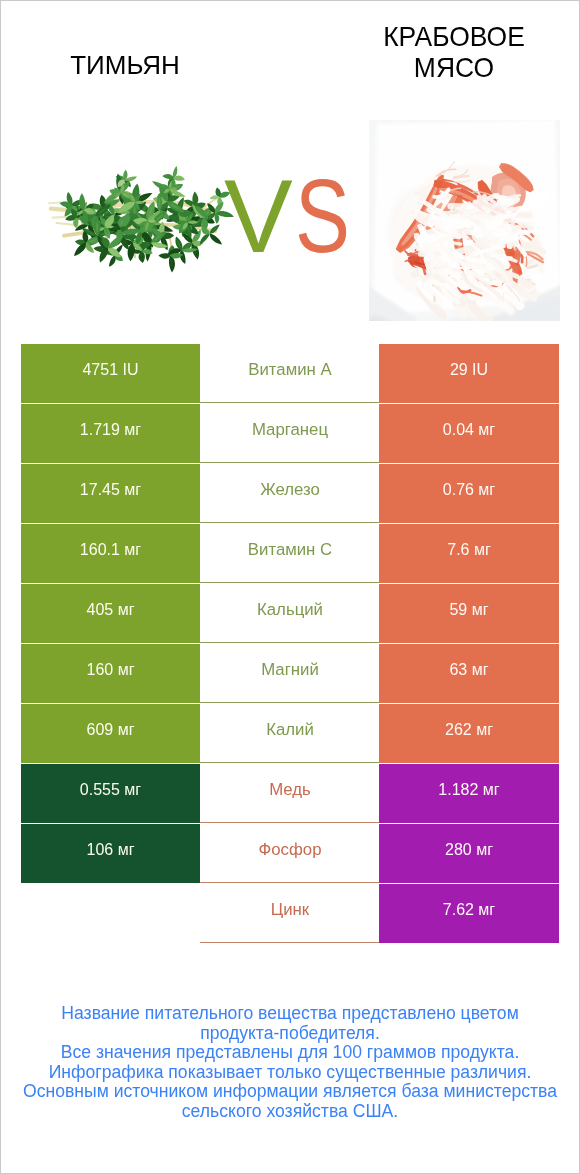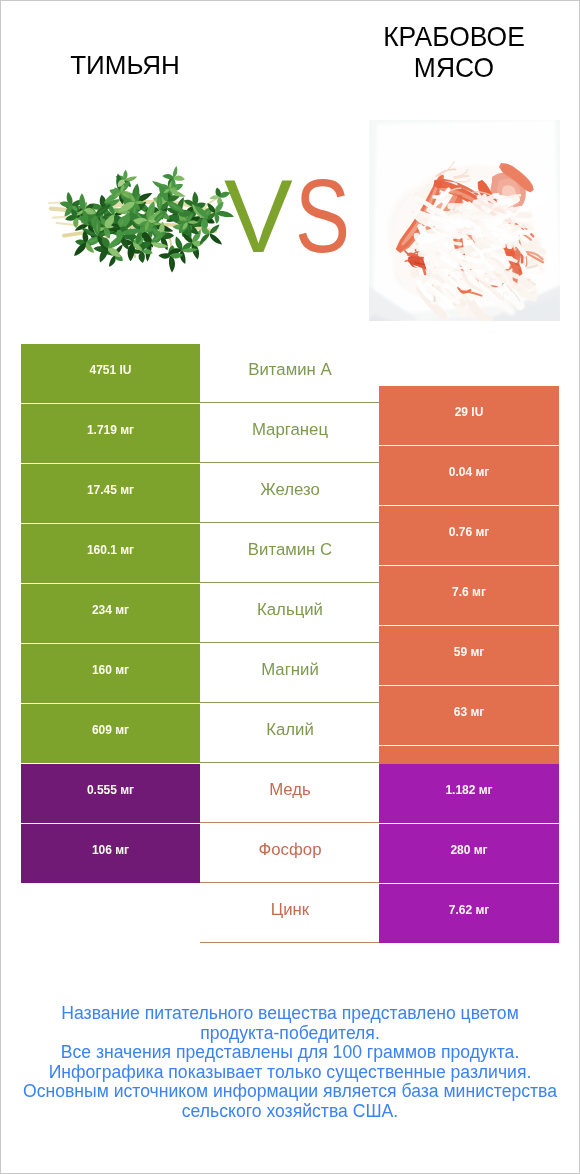--- a/index.html
+++ b/index.html
@@ -14,27 +14,27 @@
 
   #vs{position:absolute;left:225px;top:0;width:130px;text-align:left;font-size:103px;line-height:103px;font-weight:400;letter-spacing:0px;}
   #vs span{display:inline-block;}
   #vs-inner{display:inline-block;position:absolute;left:-1px;top:165px;white-space:nowrap;}
   #vs .v{color:#7da32d;}
   #vs .s{color:#e2704e;transform:scaleX(0.80);transform-origin:left center;margin-left:2px;}
 
   #tbl{position:absolute;left:21px;top:344px;width:538px;}
   .row{position:relative;height:59px;margin-bottom:1px;}
   .cell{position:absolute;top:0;height:59px;display:flex;align-items:center;justify-content:center;
-        font-size:12px;font-weight:700;padding-bottom:7px;box-sizing:border-box;}
+        font-size:16px;font-weight:400;padding-bottom:7px;box-sizing:border-box;}
   .cl{left:0;width:179px;color:#fdfdf0;}
   .cm{left:179px;width:180px;font-weight:400;font-size:16.8px;}
   .cr{left:358px;width:180px;color:#fffaf6;}
   .row.g .cl{background:#7da32d;}
-  .row.g .cr{background:#e2704e;margin-top:42px;}
-  .row.o .cl{background:#701a75;}
+  .row.g .cr{background:#e2704e;}
+  .row.o .cl{background:#14532d;}
   .row.o .cr{background:#a21caf;}
   .row.g .cm{color:#7e9a4e;}
   .row.o .cm{color:#c56b51;}
   .row .cm{border-bottom:1px solid #8a9b5c;}
   .row.o .cm{border-bottom:1px solid #c08368;}
 
 
   #thyme{position:absolute;left:49px;top:165.6px;width:185px;height:106.4px;overflow:visible;}
   #crab{position:absolute;left:369px;top:120px;width:191px;height:201px;}
   #footer{position:absolute;left:0;top:1004px;width:580px;text-align:center;color:#3b82f6;font-size:17.6px;line-height:19.6px;}
@@ -1070,21 +1070,21 @@
         <div class="cell cl">17.45 мг</div>
         <div class="cell cm">Железо</div>
         <div class="cell cr">0.76 мг</div>
       </div>
       <div class="row g">
         <div class="cell cl">160.1 мг</div>
         <div class="cell cm">Витамин C</div>
         <div class="cell cr">7.6 мг</div>
       </div>
       <div class="row g">
-        <div class="cell cl">234 мг</div>
+        <div class="cell cl">405 мг</div>
         <div class="cell cm">Кальций</div>
         <div class="cell cr">59 мг</div>
       </div>
       <div class="row g">
         <div class="cell cl">160 мг</div>
         <div class="cell cm">Магний</div>
         <div class="cell cr">63 мг</div>
       </div>
       <div class="row g">
         <div class="cell cl">609 мг</div>

